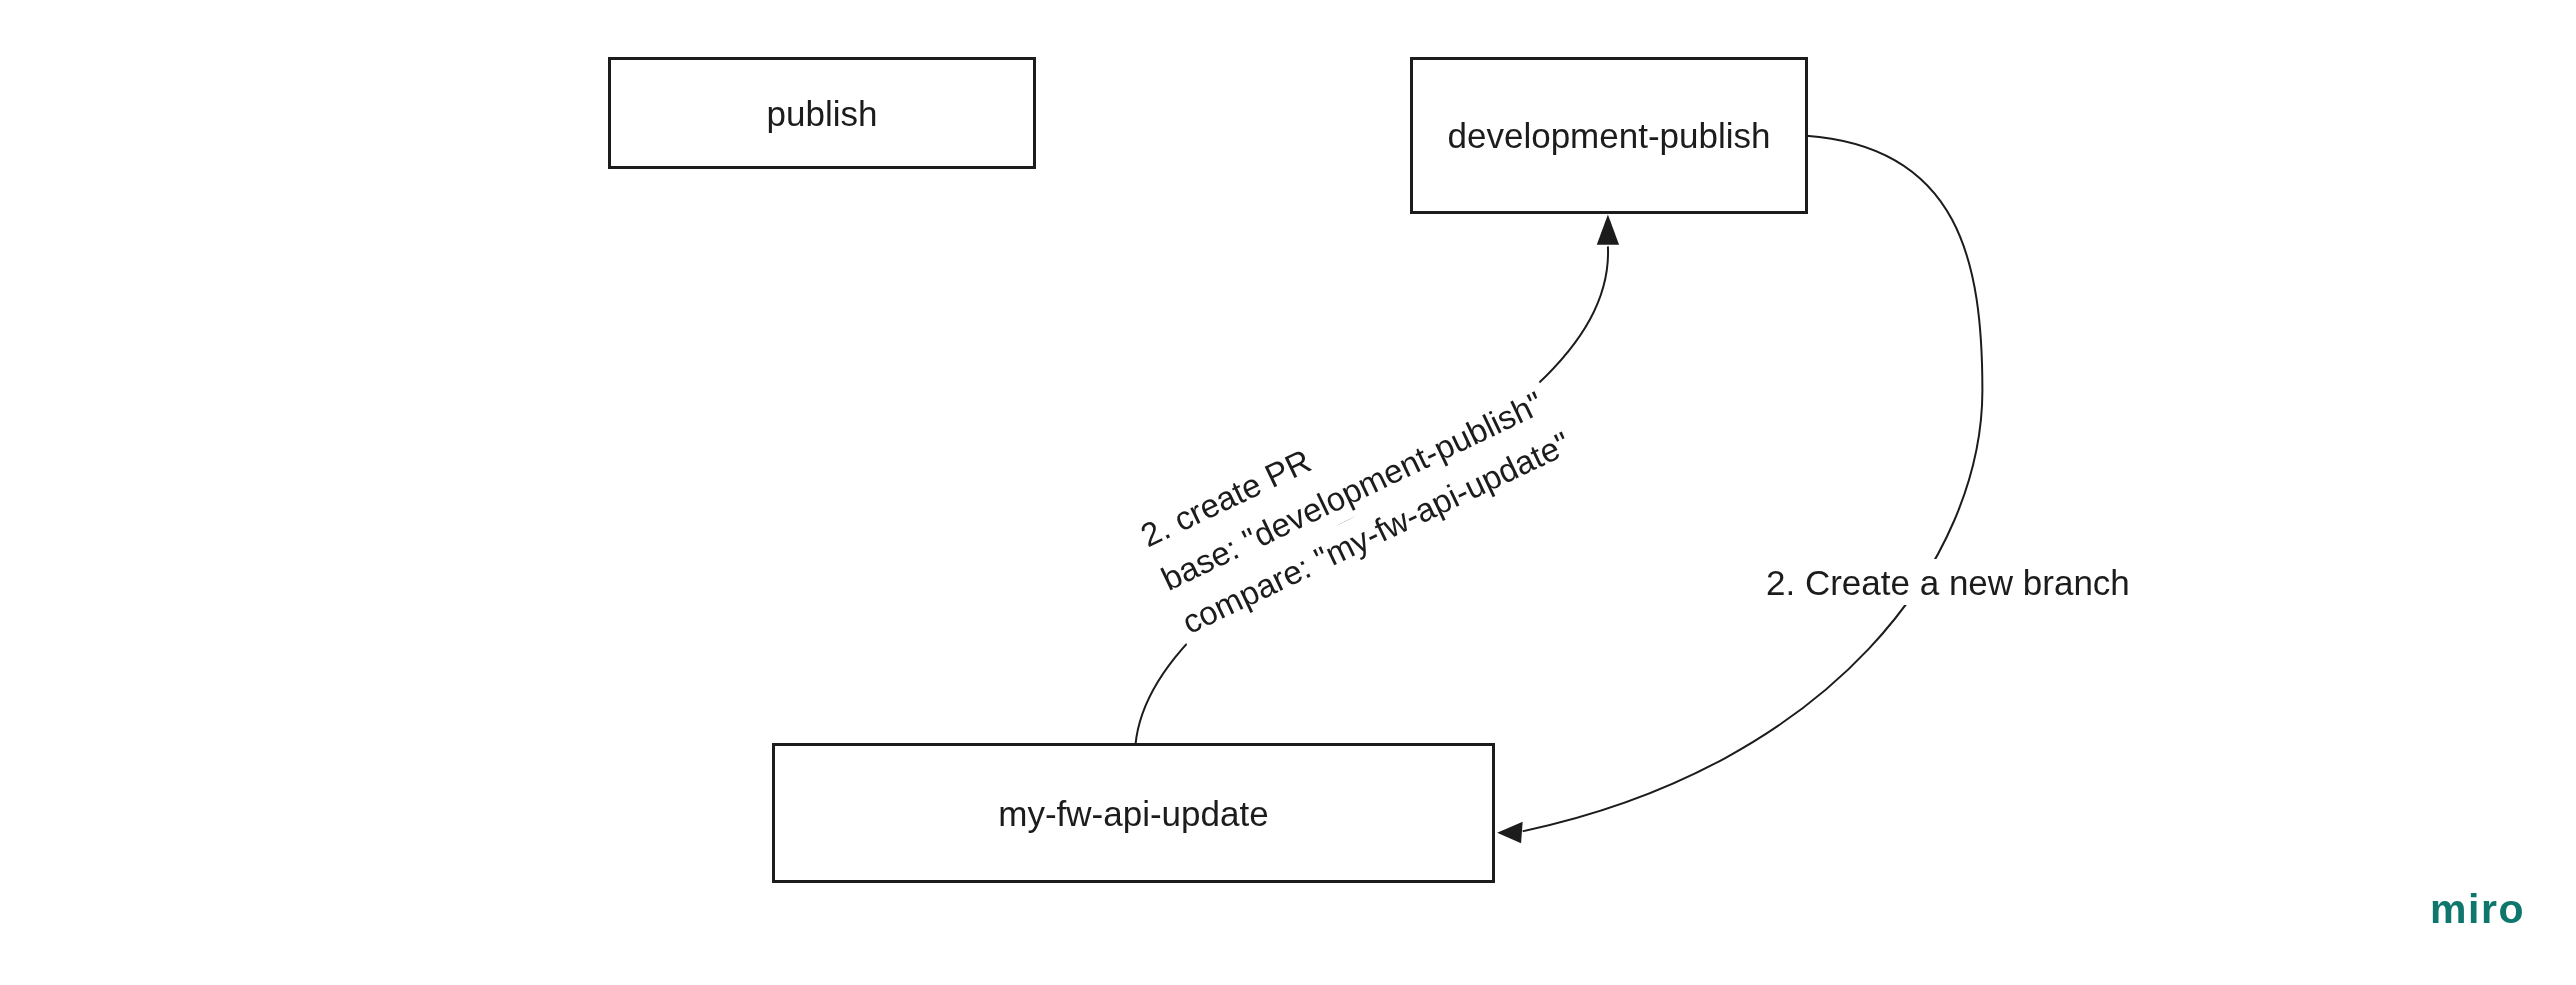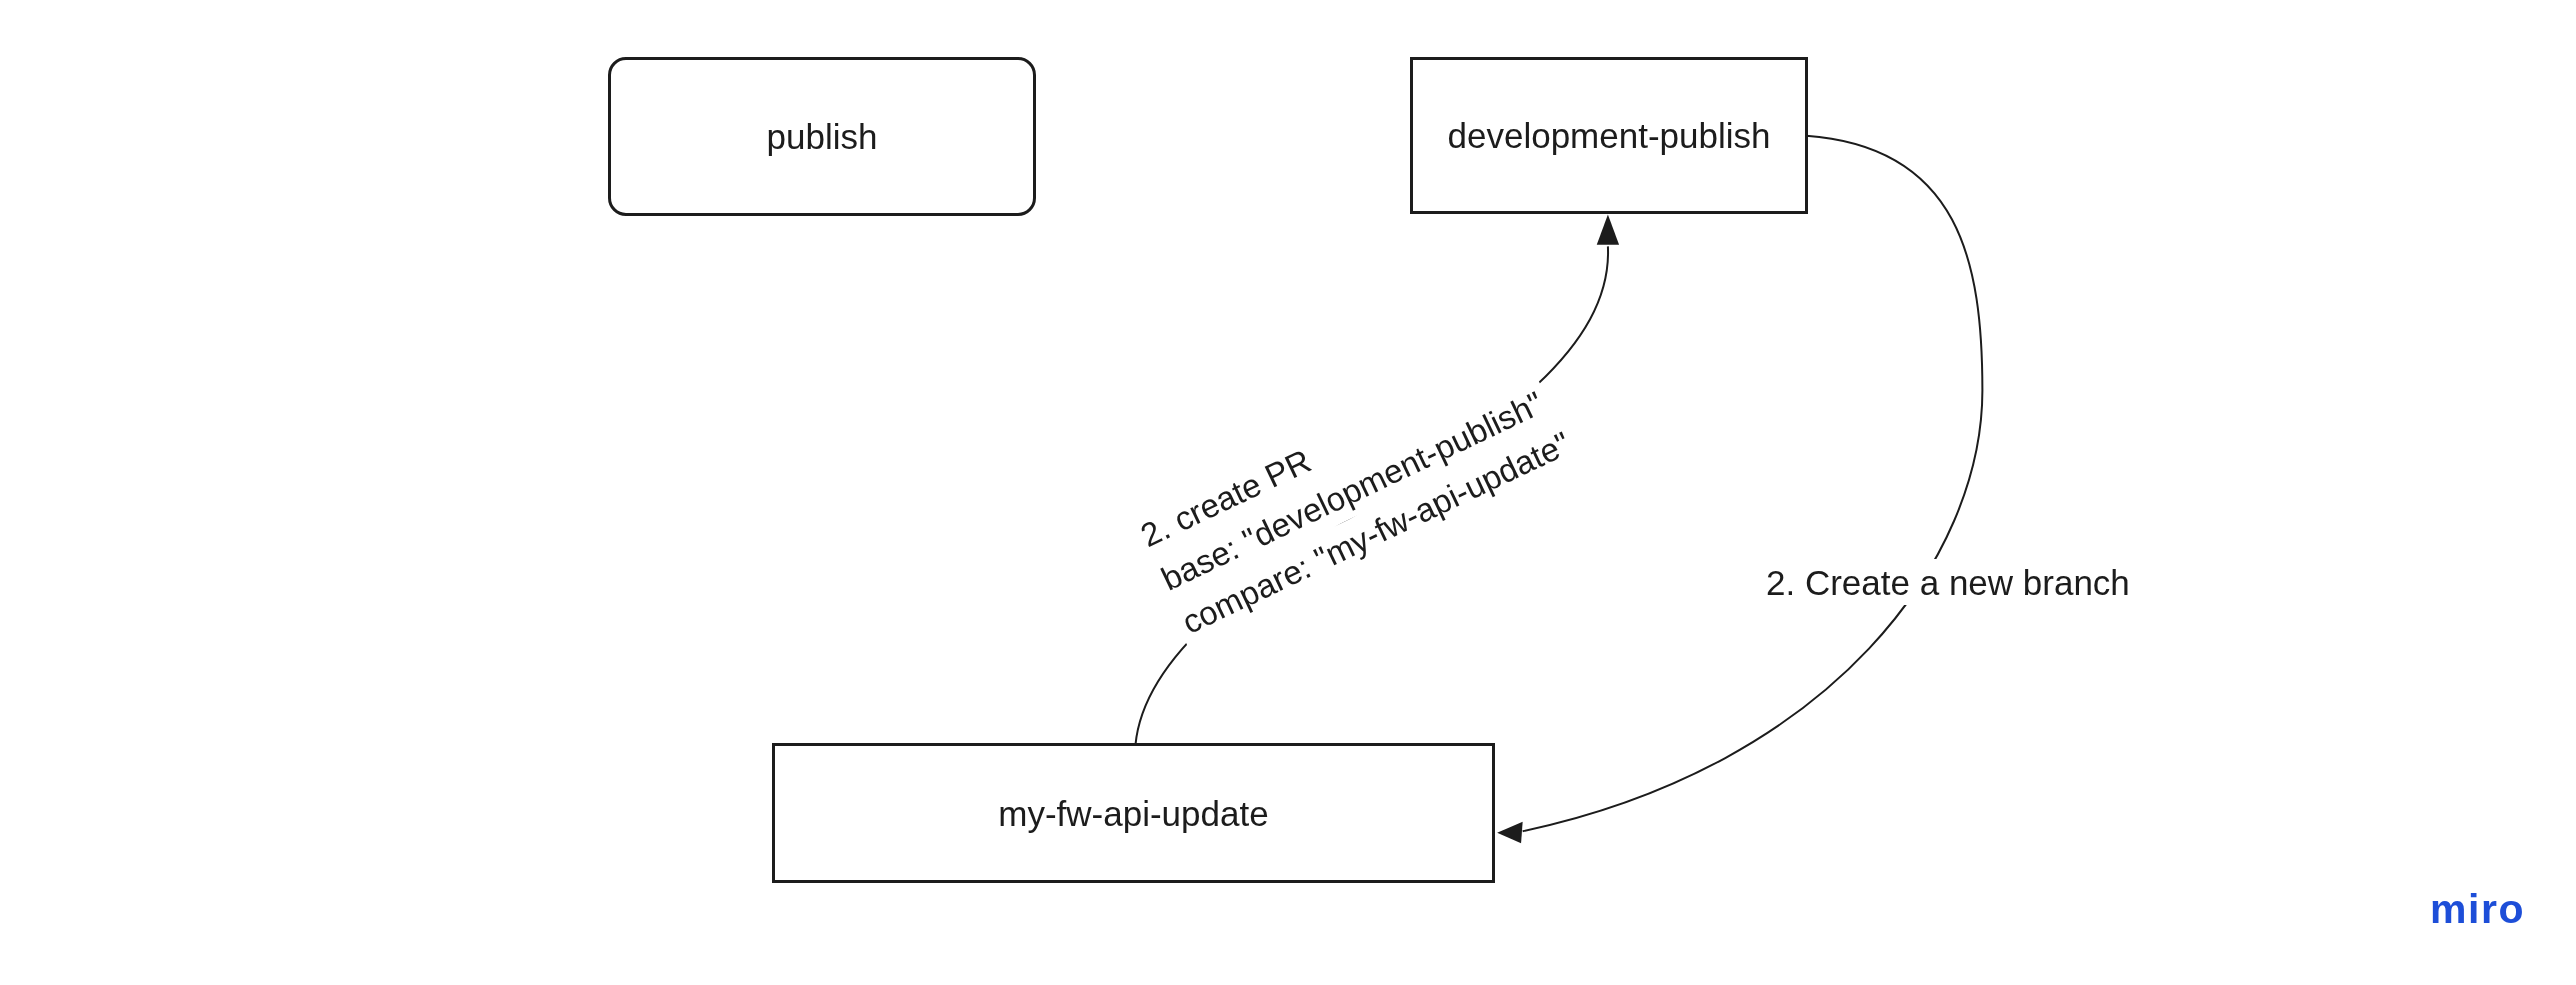--- a/index.html
+++ b/index.html
@@ -28,21 +28,21 @@
     box-sizing: border-box;
     background: #ffffff;
     border: 3.2px solid #1c1c1c;
     display: flex;
     align-items: center;
     justify-content: center;
     text-align: center;
     font-size: 35px;
     line-height: 49px;
   }
-  .node-publish            { left: 608px;  top: 57px;  width: 428px; height: 159px; border-radius: 18px; }
+  .node-publish            { left: 608px;  top: 57px;  width: 428px; height: 112px; }
   .node-development-publish{ left: 1410px; top: 57px;  width: 398px; height: 157px; }
   .node-my-fw-api-update   { left: 772px;  top: 743px; width: 723px; height: 140px; }
   .edge-label-horizontal {
     position: absolute;
     left: 1758px; top: 559px;
     background: #ffffff;
     padding: 1.6px 8px;
     font-size: 35px;
     line-height: 43px;
     white-space: nowrap;
@@ -60,21 +60,21 @@
     display: table;
     background: #ffffff;
     padding: 0 6.4px;
   }
   .watermark {
     position: absolute;
     left: 2430px; top: 886px;
     font-size: 41px;
     font-weight: bold;
     letter-spacing: 1.6px;
-    color: #1d4ed8;
+    color: #0f766e;
   }
 </style>
 </head>
 <body>
 
 <div class="canvas">
 
   <svg class="connectors-layer" viewBox="0 0 3233 1237" xmlns="http://www.w3.org/2000/svg">
     <g>
       <path class="connector-path" d="M 2267 170 C 2460 184 2488 330 2488 490 C 2488 700 2300 960 1911 1043"></path>

